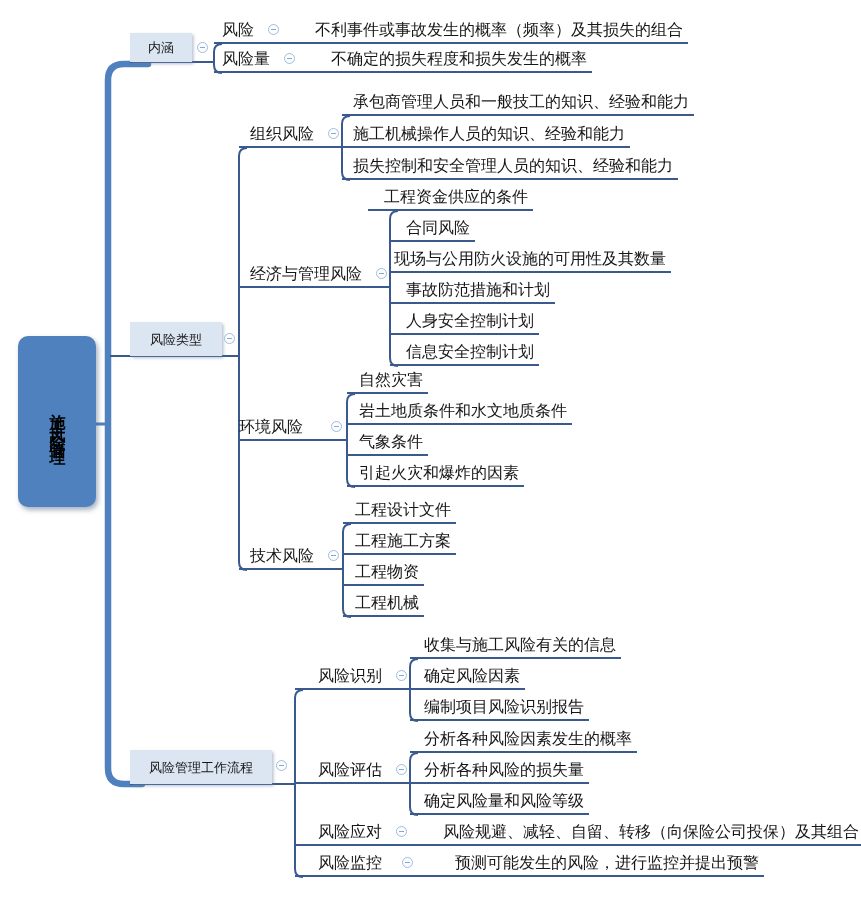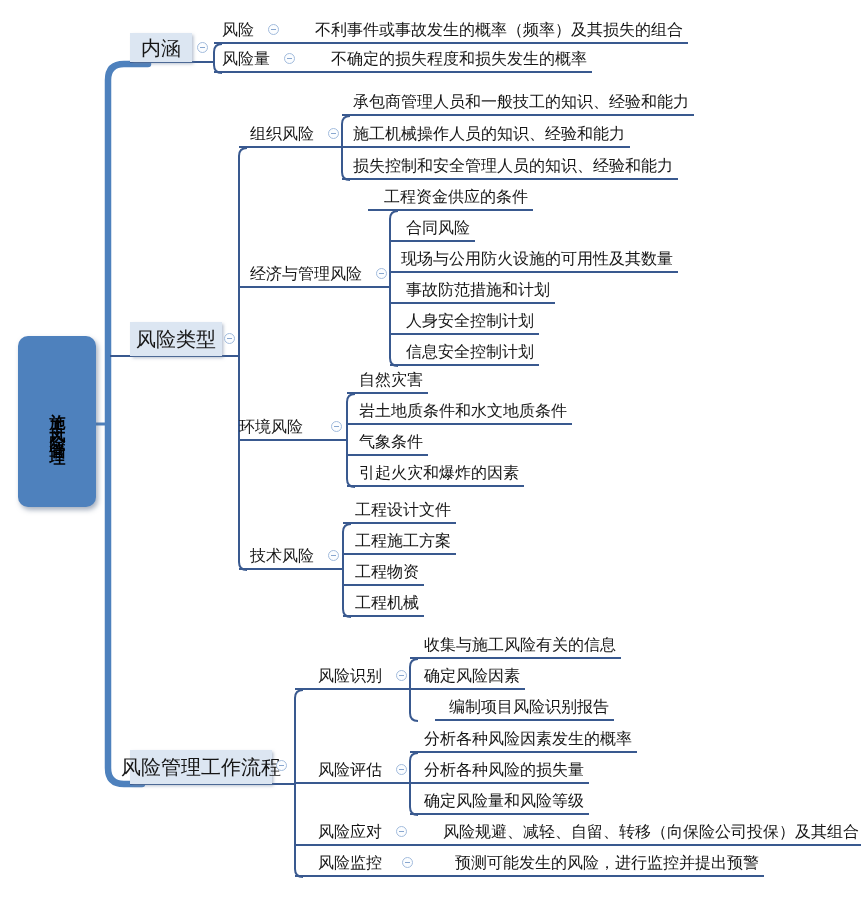--- a/index.html
+++ b/index.html
@@ -26,21 +26,21 @@
   .minus{
     flex:none;width:11px;height:11px;box-sizing:border-box;margin-left:14px;
     border:1px solid #a3bcdd;border-radius:50%;background:#fbfdff;position:relative;
   }
   .minus::after{
     content:"";position:absolute;left:2px;right:2px;top:4px;height:1px;background:#89a7cf;
   }
   .minus.abs{position:absolute;z-index:2;margin:0;}
   .box{
     position:absolute;z-index:1;box-sizing:border-box;display:flex;align-items:center;justify-content:center;
-    background:var(--boxfill);font-size:20px;line-height:1;white-space:nowrap;
+    background:var(--boxfill);font-size:13px;line-height:1;white-space:nowrap;
     box-shadow:1.5px 2px 3px rgba(110,130,160,.5);
   }
   .root{
     position:absolute;z-index:1;left:18px;top:336px;width:78px;height:171px;
     background:var(--rootfill);border-radius:10px;
     display:flex;align-items:center;justify-content:center;
     writing-mode:vertical-rl;text-orientation:upright;
     font-size:16px;font-weight:bold;letter-spacing:7px;color:#000;
     box-shadow:2px 3px 5px rgba(80,100,130,.5);
   }
@@ -114,21 +114,21 @@
   <div class="row parent" style="left:239px;top:261px;width:151px;padding-left:11px;">
     <span class="lbl">经济与管理风险</span>
     <span class="minus"></span>
   </div>
   <div class="row" style="left:368px;top:184px;padding-left:16px;">
     <span class="lbl">工程资金供应的条件</span>
   </div>
   <div class="row" style="left:390px;top:215px;padding-left:16px;">
     <span class="lbl">合同风险</span>
   </div>
-  <div class="row" style="left:390px;top:246px;padding-left:11px;">
+  <div class="row" style="left:390px;top:246px;padding-left:4px;">
     <span class="lbl">现场与公用防火设施的可用性及其数量</span>
   </div>
   <div class="row" style="left:390px;top:277px;padding-left:16px;">
     <span class="lbl">事故防范措施和计划</span>
   </div>
   <div class="row" style="left:390px;top:308px;padding-left:16px;">
     <span class="lbl">人身安全控制计划</span>
   </div>
   <div class="row" style="left:390px;top:339px;padding-left:16px;">
     <span class="lbl">信息安全控制计划</span>
@@ -174,21 +174,21 @@
   <div class="row parent" style="left:295px;top:663px;width:115px;padding-left:23px;">
     <span class="lbl">风险识别</span>
     <span class="minus"></span>
   </div>
   <div class="row" style="left:410px;top:632px;padding-left:14px;">
     <span class="lbl">收集与施工风险有关的信息</span>
   </div>
   <div class="row" style="left:410px;top:663px;padding-left:14px;">
     <span class="lbl">确定风险因素</span>
   </div>
-  <div class="row" style="left:410px;top:694px;padding-left:14px;margin-left:25px;">
+  <div class="row" style="left:410px;top:694px;padding-left:14px;">
     <span class="lbl">编制项目风险识别报告</span>
   </div>
 
   <div class="row parent" style="left:295px;top:757px;width:115px;padding-left:23px;">
     <span class="lbl">风险评估</span>
     <span class="minus"></span>
   </div>
   <div class="row" style="left:410px;top:726px;padding-left:14px;">
     <span class="lbl">分析各种风险因素发生的概率</span>
   </div>

